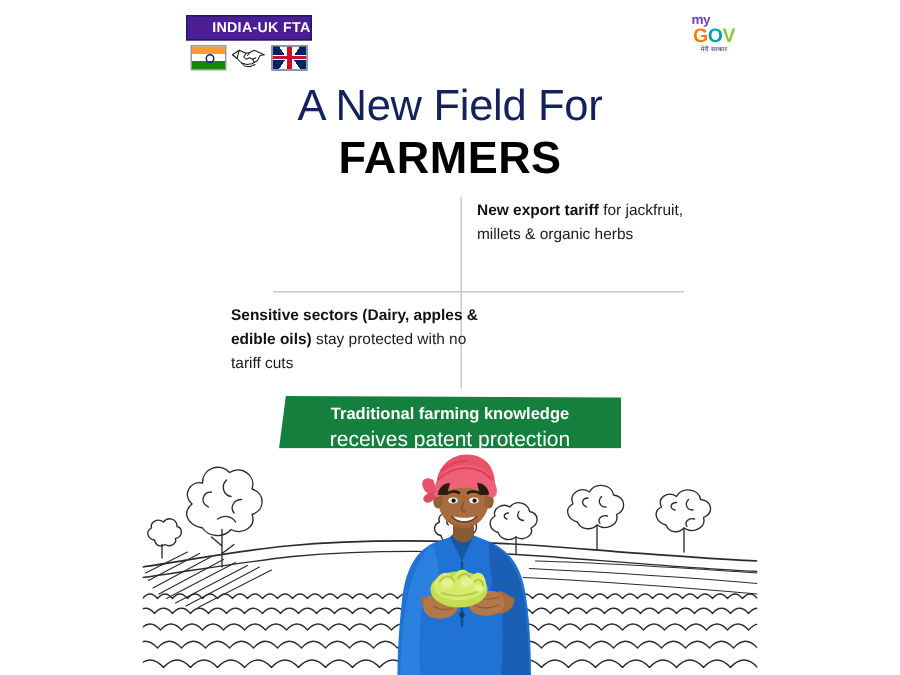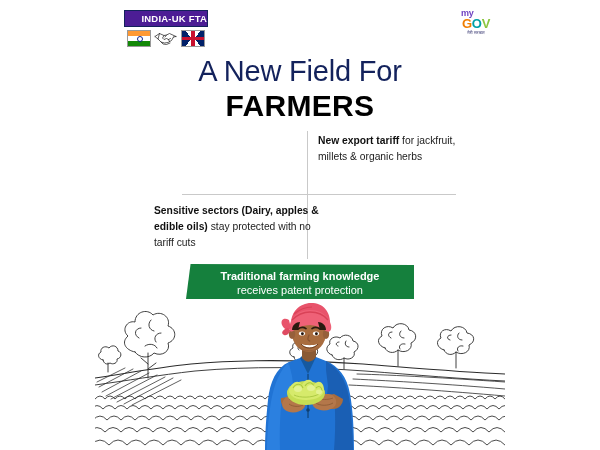--- a/index.html
+++ b/index.html
@@ -203,21 +203,21 @@
     clip-path: polygon(2% 0%, 100% 3%, 100% 100%, 0% 100%);
     z-index: 6;
   }
   .banner-line1 {
     font-size: 11px;
     font-weight: bold;
     margin-top: 6px;
     line-height: 1.25;
   }
   .banner-line2 {
-    font-size: 11px;
+    font-size: 14px;
     font-weight: 400;
     line-height: 1.25;
   }
 
   
   .illustration {
     position: absolute;
     left: 95px;
     top: 286px;
     width: 410px;

